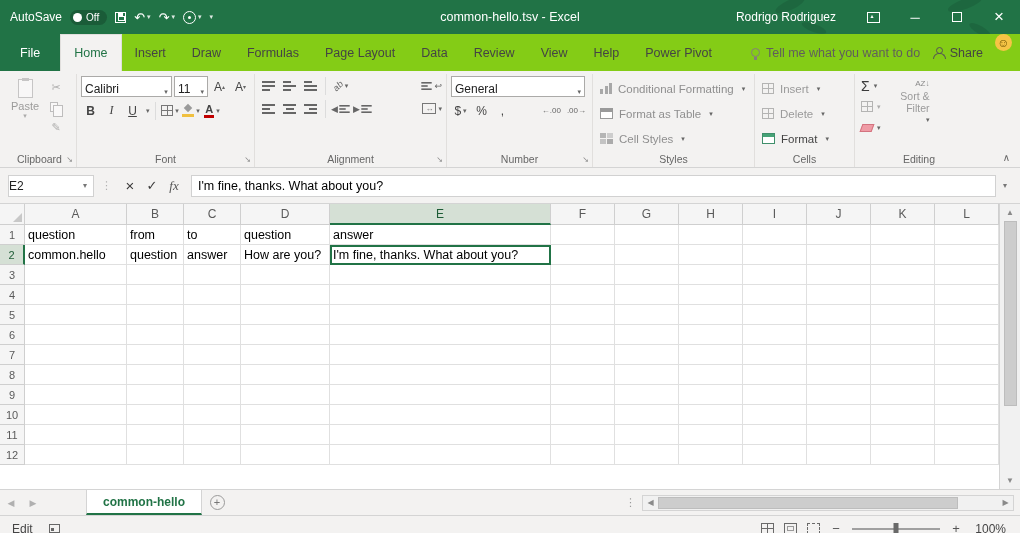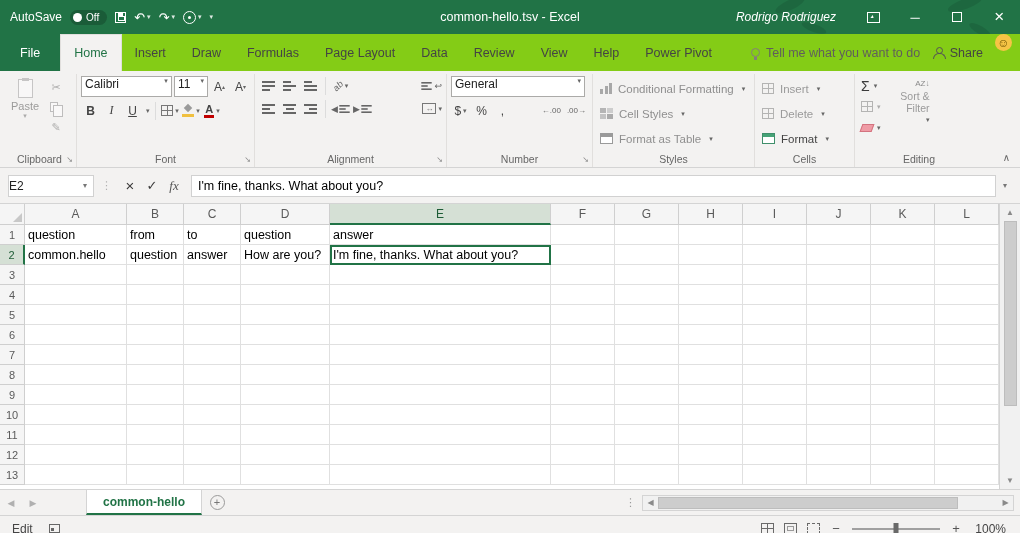--- a/index.html
+++ b/index.html
@@ -14,21 +14,21 @@
   .as-pill { display:flex; align-items:center; gap:4px; background:#1a5c38; border-radius:9px; padding:2px 8px 2px 3px; font-size:10px; cursor:default; }
   .as-dot { width:9px; height:9px; border-radius:50%; background:#fff; }
   .qat-btn { display:flex; align-items:center; gap:2px; font-size:13px; cursor:default; }
   .tb-caret { font-size:7px; opacity:.85; }
   .ic-floppy { width:11px; height:11px; border:1px solid #fff; position:relative; display:inline-block; }
   .ic-floppy::before { content:""; position:absolute; top:0; left:2px; width:5px; height:3px; background:#fff; }
   .ic-floppy::after { content:""; position:absolute; bottom:1px; left:2px; width:5px; height:3px; border:1px solid #fff; }
   .ic-pen-circle { width:13px; height:13px; border:1px solid #fff; border-radius:50%; position:relative; display:inline-block; }
   .ic-pen-circle::after { content:""; position:absolute; left:4px; top:4px; width:3px; height:3px; background:#fff; border-radius:50%; }
   .tb-title { position:absolute; left:0; right:0; text-align:center; font-size:12.5px; pointer-events:none; z-index:1; }
-  .tb-right { margin-left:auto; display:flex; align-items:center; height:100%; z-index:1;font-style:italic; }
+  .tb-right { margin-left:auto; display:flex; align-items:center; height:100%; z-index:1; }
   .tb-user { margin-right:16px; font-size:12px; }
   .tb-btn { width:42px; height:100%; display:flex; align-items:center; justify-content:center; font-size:13px; cursor:default; }
   .tb-btn.close { font-size:17px; }
   .ic-rdo { width:13px; height:11px; border:1px solid #fff; position:relative; }
   .ic-rdo::after { content:"▴"; position:absolute; left:3px; top:-1px; font-size:6px; color:#fff; }
   .ic-maxbox { width:10px; height:10px; border:1px solid #fff; }
   .tb-art { position:absolute; right:30px; top:0; pointer-events:none; z-index:0; }
 
   
   .tabrow { height:37px; background:#84cc16; display:flex; align-items:stretch; font-size:12.5px; color:#444; flex:0 0 auto; }
@@ -43,21 +43,21 @@
   .ic-person::before { content:""; position:absolute; top:0; left:3px; width:5px; height:5px; border-radius:50%; border:1px solid #555; }
   .ic-person::after { content:""; position:absolute; bottom:0; left:0; width:11px; height:5px; border:1px solid #555; border-bottom:none; border-radius:6px 6px 0 0; }
   .smiley { width:17px; height:17px; border-radius:50%; background:#f6c445; color:#6d5200; display:flex; align-items:center; justify-content:center; font-size:12px; margin-right:8px; cursor:default; }
 
   
   .ribbon { height:97px; background:#f3f2f1; border-bottom:1px solid #d4d4d4; display:flex; position:relative; padding:3px 0 0 3px; flex:0 0 auto; }
   .group { position:relative; border-right:1px solid #e1dfdd; padding:2px 4px 17px 4px; flex:0 0 auto; }
   .g-label { position:absolute; bottom:2px; left:0; right:0; text-align:center; font-size:10.5px; color:#666; }
   .launcher { position:absolute; right:3px; bottom:3px; font-size:8px; color:#8a8a8a; cursor:default; }
   .row { display:flex; align-items:center; gap:2px; margin-bottom:4px; }
-  .combo { height:21px; background:#fff; border:1px solid #abaaa8; display:flex; align-items:flex-start; justify-content:space-between; padding:0 3px; font-size:12px; color:#222; cursor:default; }
+  .combo { height:21px; background:#fff; border:1px solid #abaaa8; display:flex; align-items:flex-end; justify-content:space-between; padding:0 3px; font-size:12px; color:#222; cursor:default; }
   .combo .cv { overflow:hidden; white-space:nowrap; }
   .caret2 { font-size:7px; color:#666; margin-left:2px; }
   .fbtn { min-width:19px; height:19px; display:flex; align-items:center; justify-content:center; font-size:12px; color:#444; cursor:default; }
   .fbtn.b { font-weight:bold; }
   .fbtn.i { font-style:italic; font-family:"Liberation Serif",serif; }
   .fbtn.u { text-decoration:underline; }
   .ss { font-size:6px; vertical-align:top; color:#666; }
   .vsep { width:1px; height:18px; background:#dcdcdc; margin:0 3px; }
   .dim { opacity:.5; }
 
@@ -397,27 +397,27 @@
       <span class="launcher">↘</span>
     </div>
 
     <div class="group" style="width:162px">
       <div class="style-row">
         <span class="ic-cf"></span>
         <span>Conditional Formatting</span>
         <span class="caret2">▾</span>
       </div>
       <div class="style-row">
+        <span class="ic-tableicon"></span>
+        <span>Format as Table</span>
+        <span class="caret2">▾</span>
+      </div>
+      <div class="style-row">
         <span class="ic-cellstyles"></span>
         <span>Cell Styles</span>
-        <span class="caret2">▾</span>
-      </div>
-      <div class="style-row">
-        <span class="ic-tableicon"></span>
-        <span>Format as Table</span>
         <span class="caret2">▾</span>
       </div>
       <div class="g-label"><span>Styles</span></div>
     </div>
 
     <div class="group" style="width:100px">
       <div class="cells-row gray">
         <span class="ic-gridicon dim"></span>
         <span>Insert</span>
         <span class="caret2">▾</span>
@@ -670,35 +670,20 @@
             <div class="cell" style="width: 89px;"></div>
             <div class="cell" style="width: 221px;"></div>
             <div class="cell" style="width: 64px;"></div>
             <div class="cell" style="width: 64px;"></div>
             <div class="cell" style="width: 64px;"></div>
             <div class="cell" style="width: 64px;"></div>
             <div class="cell" style="width: 64px;"></div>
             <div class="cell" style="width: 64px;"></div>
             <div class="cell" style="width: 64px;"></div>
           </div>
-          <div class="grow">
-            <div class="rowh">13</div>
-            <div class="cell" style="width: 102px;"></div>
-            <div class="cell" style="width: 57px;"></div>
-            <div class="cell" style="width: 57px;"></div>
-            <div class="cell" style="width: 89px;"></div>
-            <div class="cell" style="width: 221px;"></div>
-            <div class="cell" style="width: 64px;"></div>
-            <div class="cell" style="width: 64px;"></div>
-            <div class="cell" style="width: 64px;"></div>
-            <div class="cell" style="width: 64px;"></div>
-            <div class="cell" style="width: 64px;"></div>
-            <div class="cell" style="width: 64px;"></div>
-            <div class="cell" style="width: 64px;"></div>
-          </div>
         </div>
     </div>
     <div class="vscroll">
       <span class="vs-arrow">▲</span>
       <div class="vs-thumb"></div>
       <div class="vs-spacer"></div>
       <span class="vs-arrow">▼</span>
     </div>
   </div>
 

